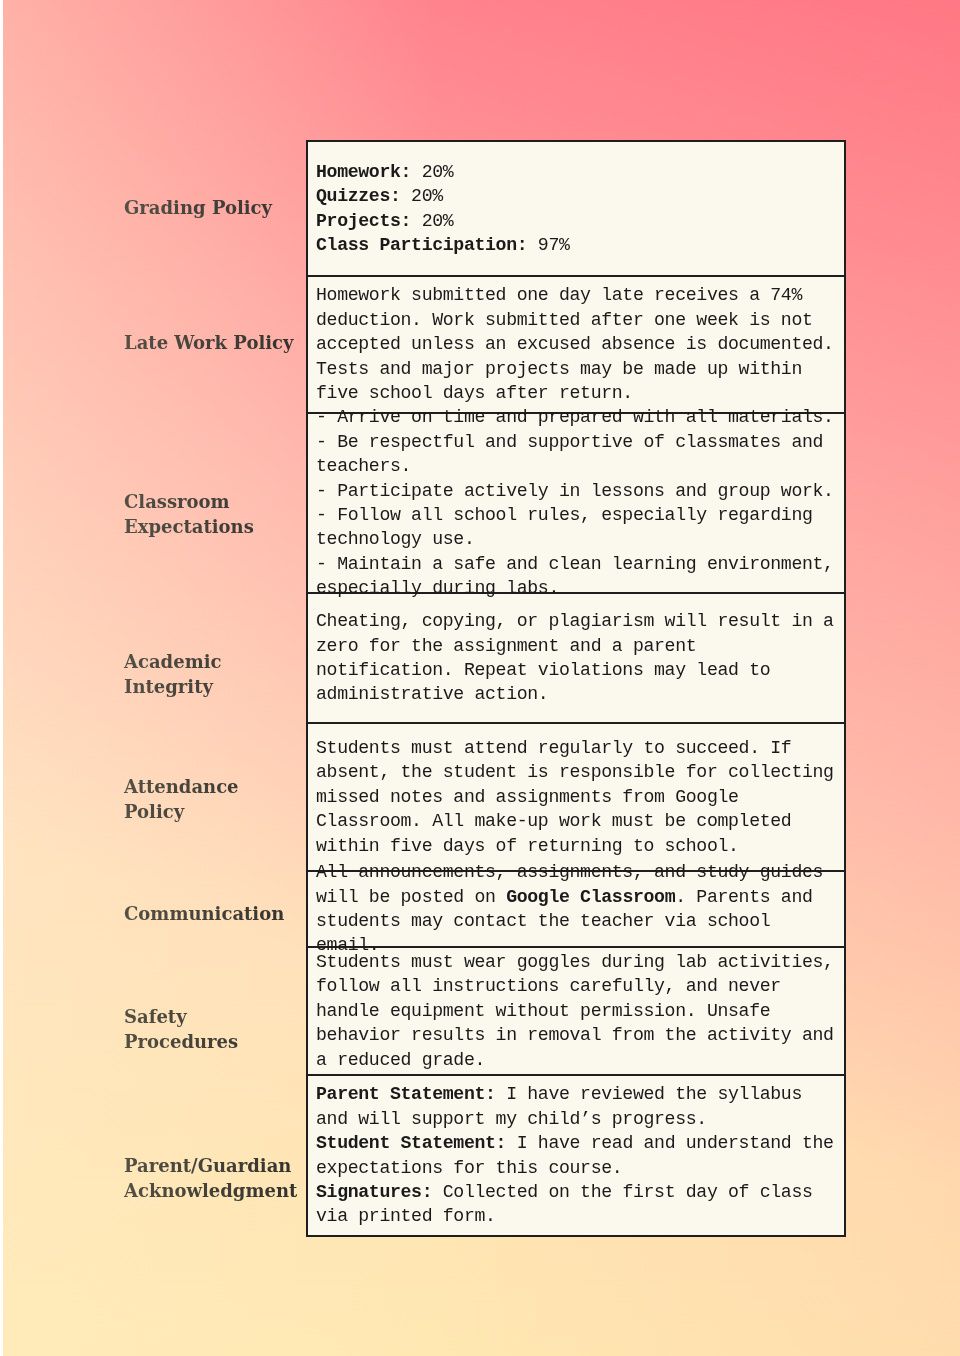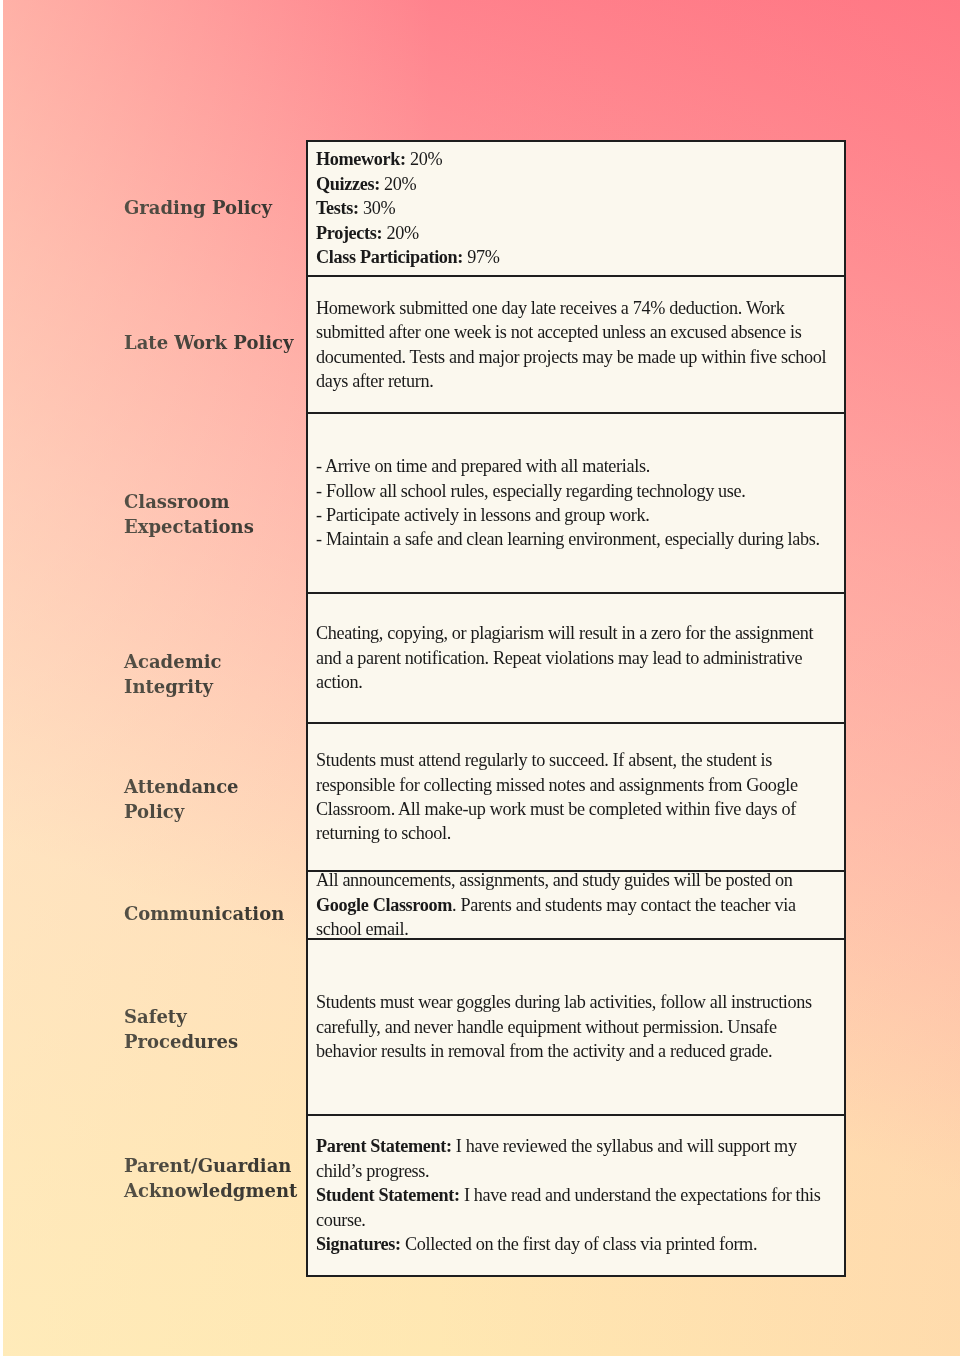--- a/index.html
+++ b/index.html
@@ -27,21 +27,21 @@
   }
   .table {
     position: absolute; left: 303px; top: 140px; width: 536px;
     border: 2px solid #1e1e1e; background: #fbf8ee; z-index: 1;
   }
   .cell {
     border-top: 2px solid #1e1e1e;
     padding: 0 8px;
     box-sizing: border-box;
     display: flex; flex-direction: column; justify-content: center;
-    font-family: Liberation Serif, serif; font-size: 18.2px; line-height: 24.4px;
+    font-family: Liberation Mono, monospace; font-size: 18.2px; line-height: 24.4px;
     color: #1a1a1a; letter-spacing: -0.35px;
   }
   .cell:first-child { border-top: none; }
   .cell b { font-weight: bold; }
   .line { display: block; }
 </style>
 </head>
 <body>
 
 <div class="page">
@@ -58,49 +58,49 @@
   <div class="label" style="top:1029px">Safety
 Procedures</div>
   <div class="label" style="top:1178px">Parent/Guardian
 Acknowledgment</div>
 
   <div class="table">
 
     <div class="cell" style="height:133px">
       <span class="line"><b>Homework:</b><span> 20%</span></span>
       <span class="line"><b>Quizzes:</b><span> 20%</span></span>
-      <span class="line"><b>Tests:</b><span> 30%</span></span>
       <span class="line"><b>Projects:</b><span> 20%</span></span>
       <span class="line"><b>Class Participation:</b><span> 97%</span></span>
     </div>
 
     <div class="cell" style="height:137px">
       <span>Homework submitted one day late receives a 74% deduction. Work submitted after one week is not accepted unless an excused absence is documented. Tests and major projects may be made up within five school days after return.</span>
     </div>
 
     <div class="cell" style="height:180px">
       <span class="line">- Arrive on time and prepared with all materials.</span>
+      <span class="line">- Be respectful and supportive of classmates and teachers.</span>
+      <span class="line">- Participate actively in lessons and group work.</span>
       <span class="line">- Follow all school rules, especially regarding technology use.</span>
-      <span class="line">- Participate actively in lessons and group work.</span>
       <span class="line">- Maintain a safe and clean learning environment, especially during labs.</span>
     </div>
 
     <div class="cell" style="height:130px">
       <span>Cheating, copying, or plagiarism will result in a zero for the assignment and a parent notification. Repeat violations may lead to administrative action.</span>
     </div>
 
     <div class="cell" style="height:148px">
       <span>Students must attend regularly to succeed. If absent, the student is responsible for collecting missed notes and assignments from Google Classroom. All make-up work must be completed within five days of returning to school.</span>
     </div>
 
-    <div class="cell" style="height:68px">
+    <div class="cell" style="height:76px">
       <span><span>All announcements, assignments, and study guides will be posted on </span><b>Google Classroom</b><span>. Parents and students may contact the teacher via school email.</span></span>
     </div>
 
-    <div class="cell" style="height:176px">
+    <div class="cell" style="height:128px">
       <span>Students must wear goggles during lab activities, follow all instructions carefully, and never handle equipment without permission. Unsafe behavior results in removal from the activity and a reduced grade.</span>
     </div>
 
     <div class="cell" style="height:161px">
       <span class="line"><b>Parent Statement:</b><span> I have reviewed the syllabus and will support my child’s progress.</span></span>
       <span class="line"><b>Student Statement:</b><span> I have read and understand the expectations for this course.</span></span>
       <span class="line"><b>Signatures:</b><span> Collected on the first day of class via printed form.</span></span>
     </div>
 
   </div>

